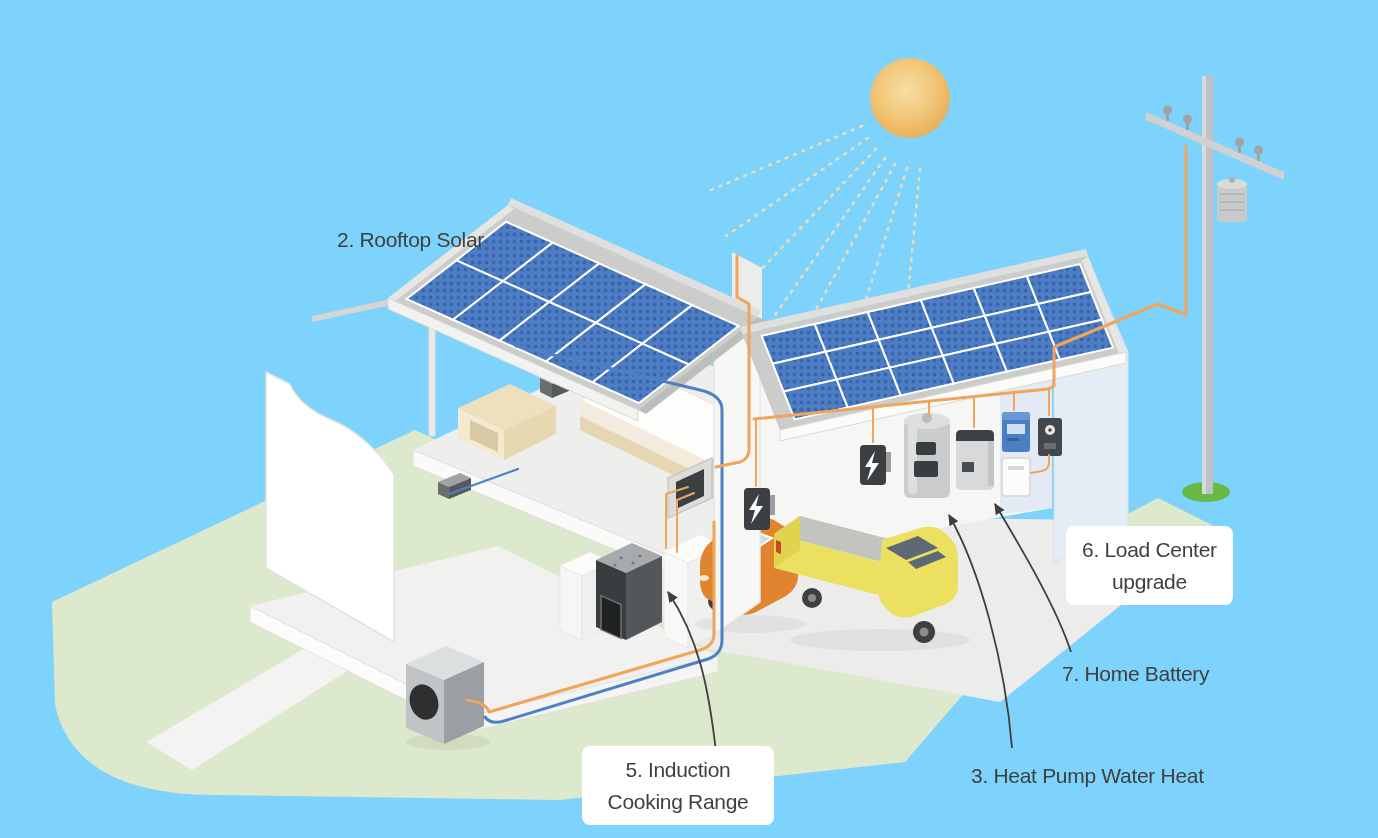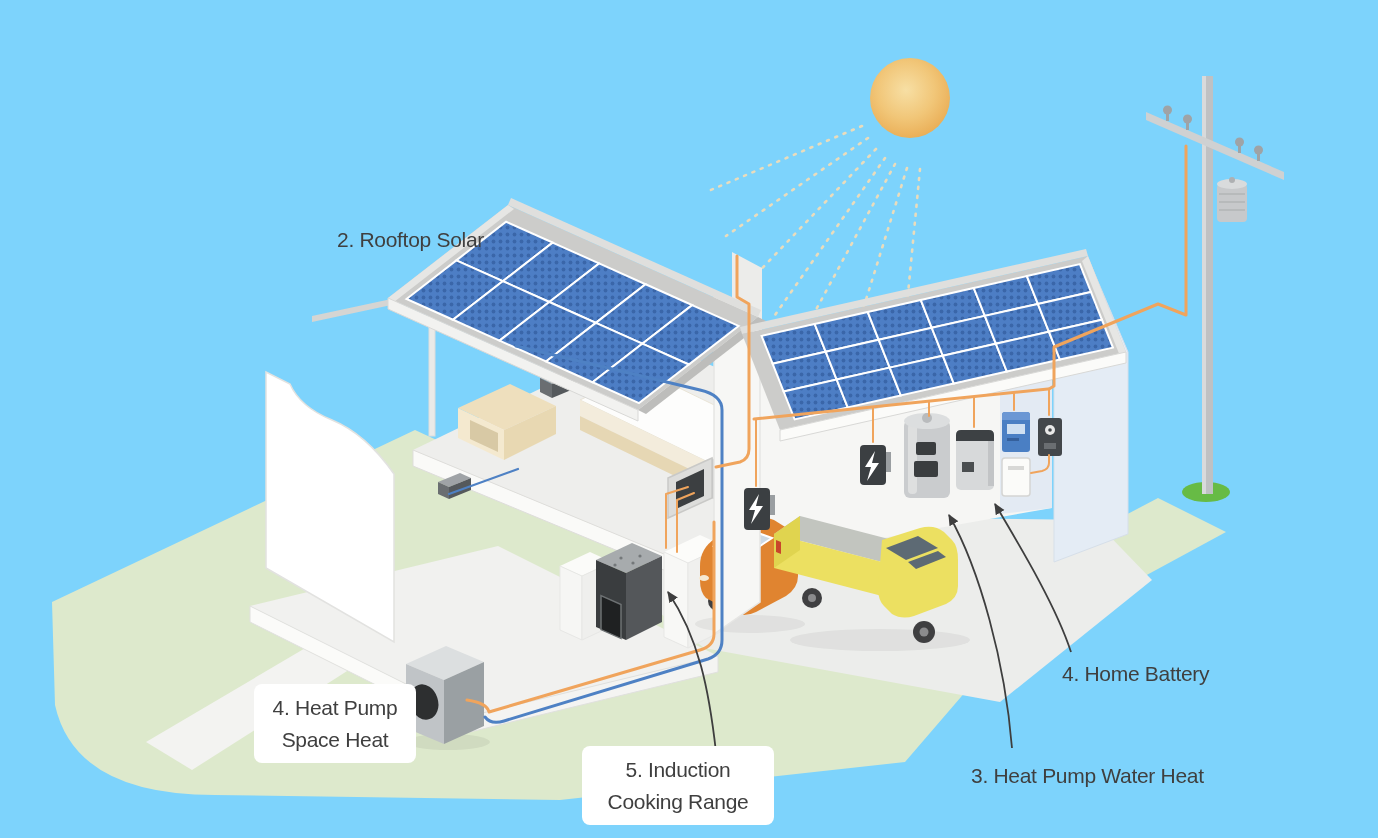--- a/index.html
+++ b/index.html
@@ -324,27 +324,27 @@
   <g>
     <path class="arrow" d="M716,752 C709,690 699,638 668,592" marker-end="url(#ah)"></path>
     <path class="arrow" d="M1012,748 C1005,662 980,570 949,515" marker-end="url(#ah)"></path>
     <path class="arrow" d="M1071,652 C1056,606 1021,548 995,504" marker-end="url(#ah)"></path>
   </g>
 </svg>
 
 <div class="lbl" style="left:337px;top:224px;">2. Rooftop Solar</div>
 
 
-<div class="lbl lbl-box center" style="left:254px;top:684px;min-width:130px;">
-  <span>4. Heat Pump</span>
-  <span>Space Heat</span>
-</div>
 
 <div class="lbl lbl-box center" style="left:582px;top:746px;min-width:160px;">
   <span>5. Induction</span>
   <span>Cooking Range</span>
 </div>
 
 <div class="lbl" style="left:963px;top:760px;margin-left:8px;">3. Heat Pump Water Heat</div>
 
-
-<div class="lbl" style="left:1062px;top:658px;">4. Home Battery</div>
+<div class="lbl lbl-box center" style="left:1066px;top:526px;min-width:130px;">
+  <span>6. Load Center</span>
+  <span>upgrade</span>
 </div>
 
+<div class="lbl" style="left:1062px;top:658px;">7. Home Battery</div>
+</div>
+
 </body></html>

